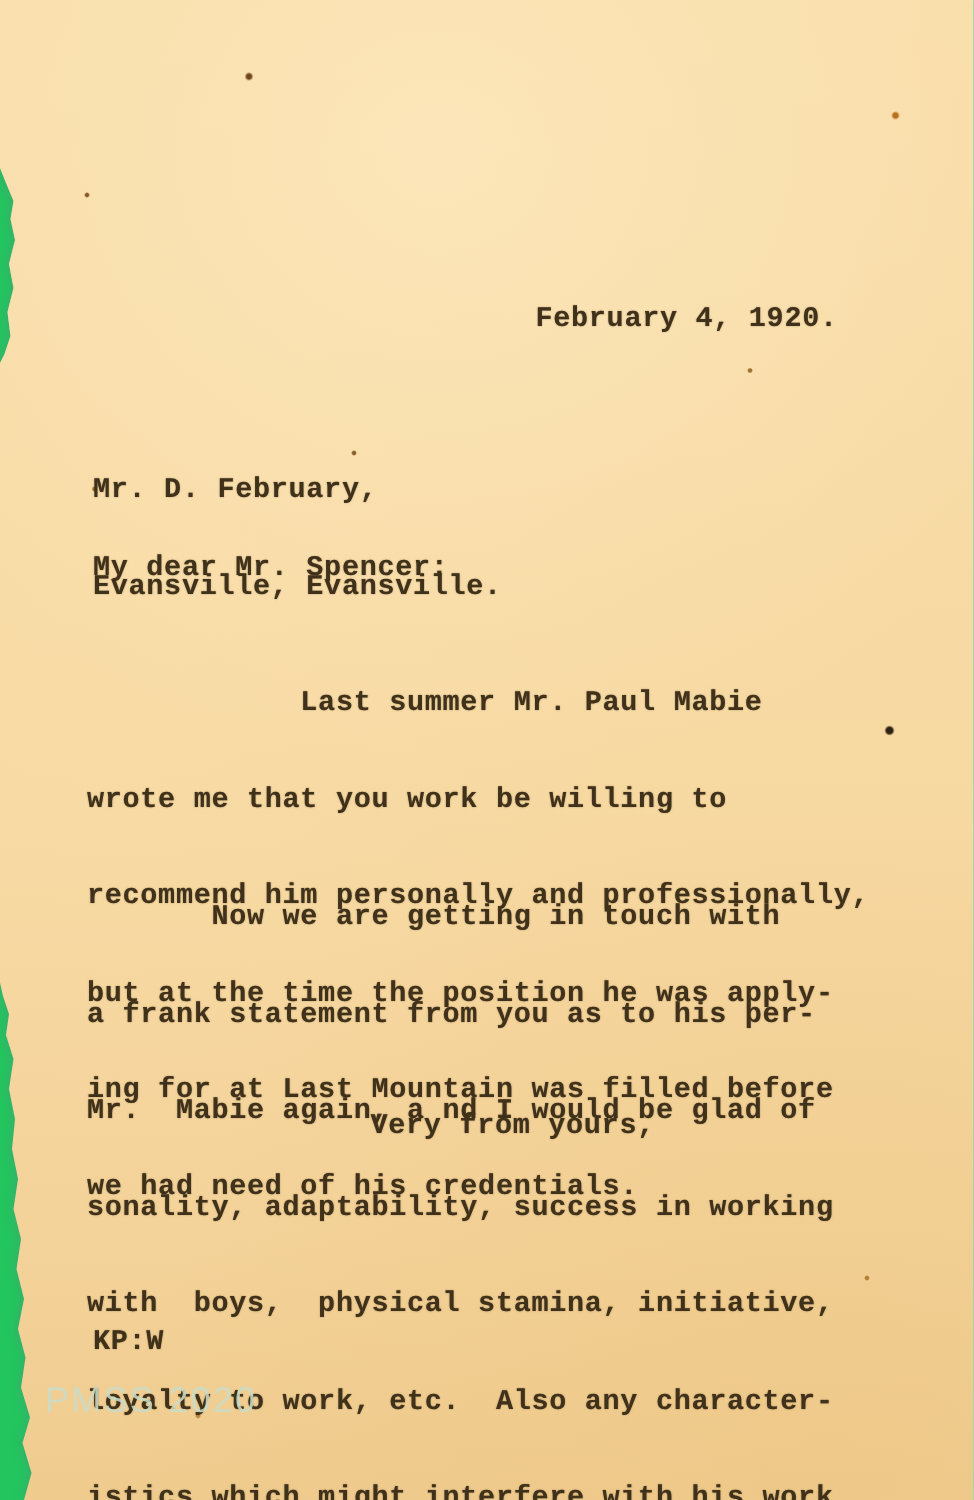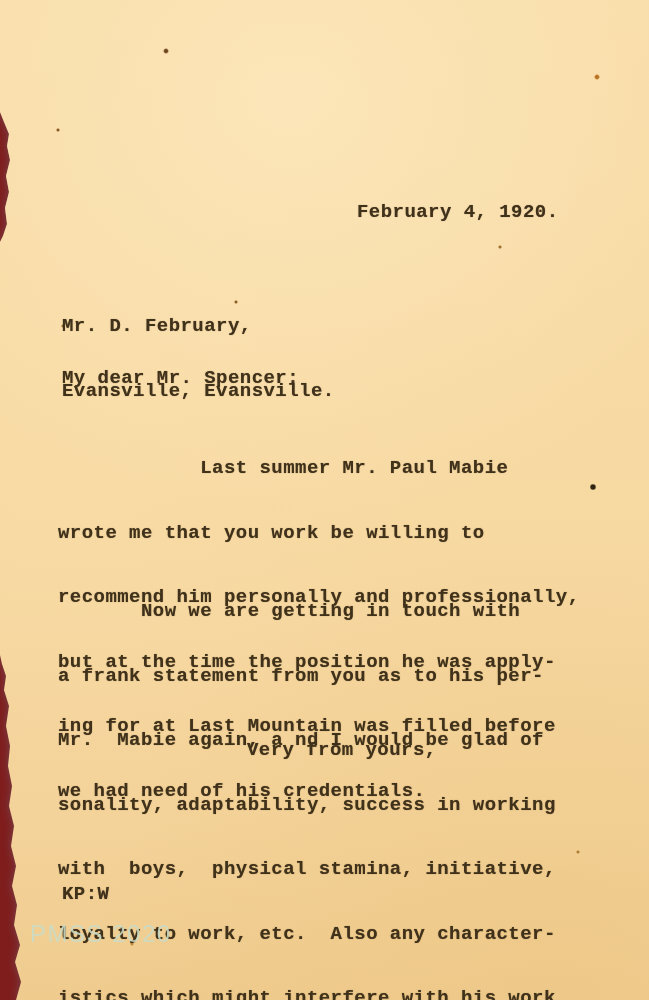--- a/index.html
+++ b/index.html
@@ -5,21 +5,21 @@
   html, body {
     margin: 0;
     padding: 0;
     background: #f3f6f7;
   }
   .canvas {
     position: relative;
     width: 649px;
     height: 1000px;
     overflow: hidden;
-    background: #7f1d1d;
+    background: #22c55e;
     font-family: "Liberation Mono", "DejaVu Sans Mono", monospace;
   }
   .paper-shadow-wrap {
     position: absolute;
     inset: 0;
     filter: drop-shadow(0 0 4px rgba(110, 125, 140, 0.45));
   }
   .paper {
     position: absolute;
     inset: 0;

